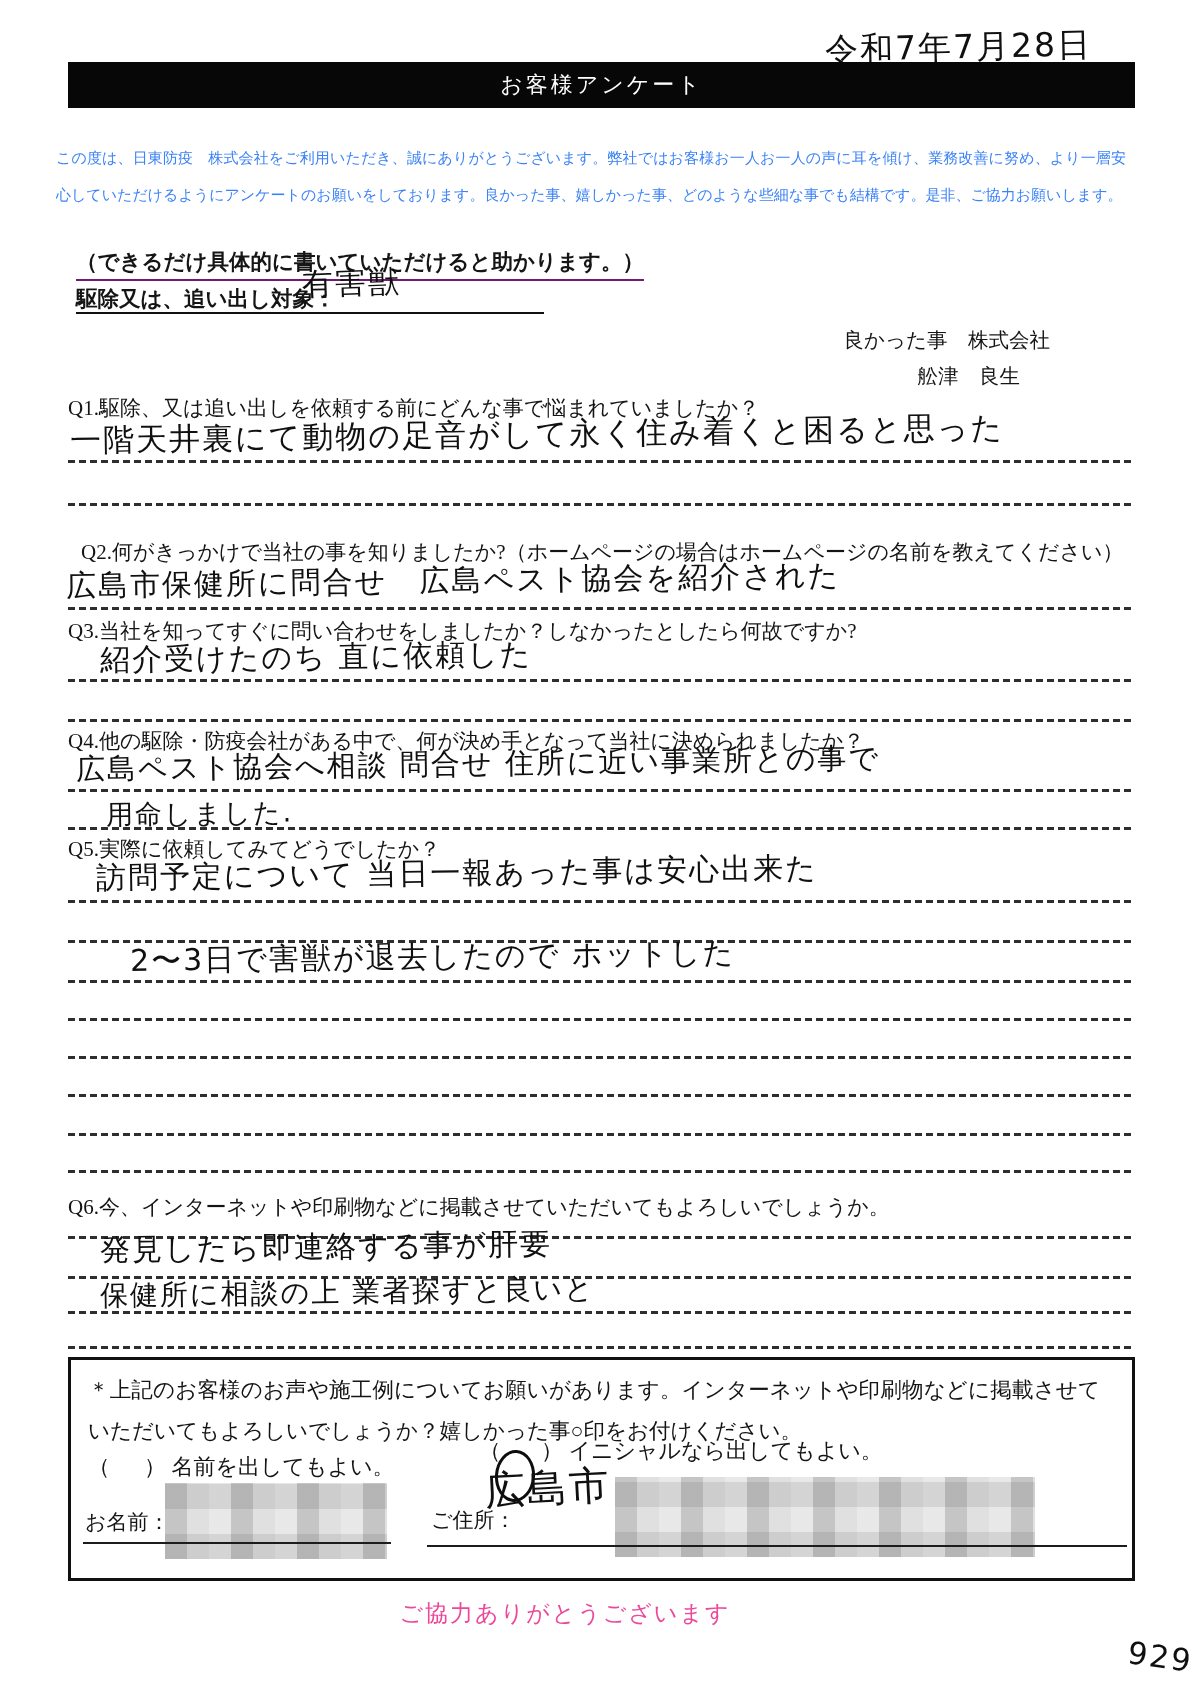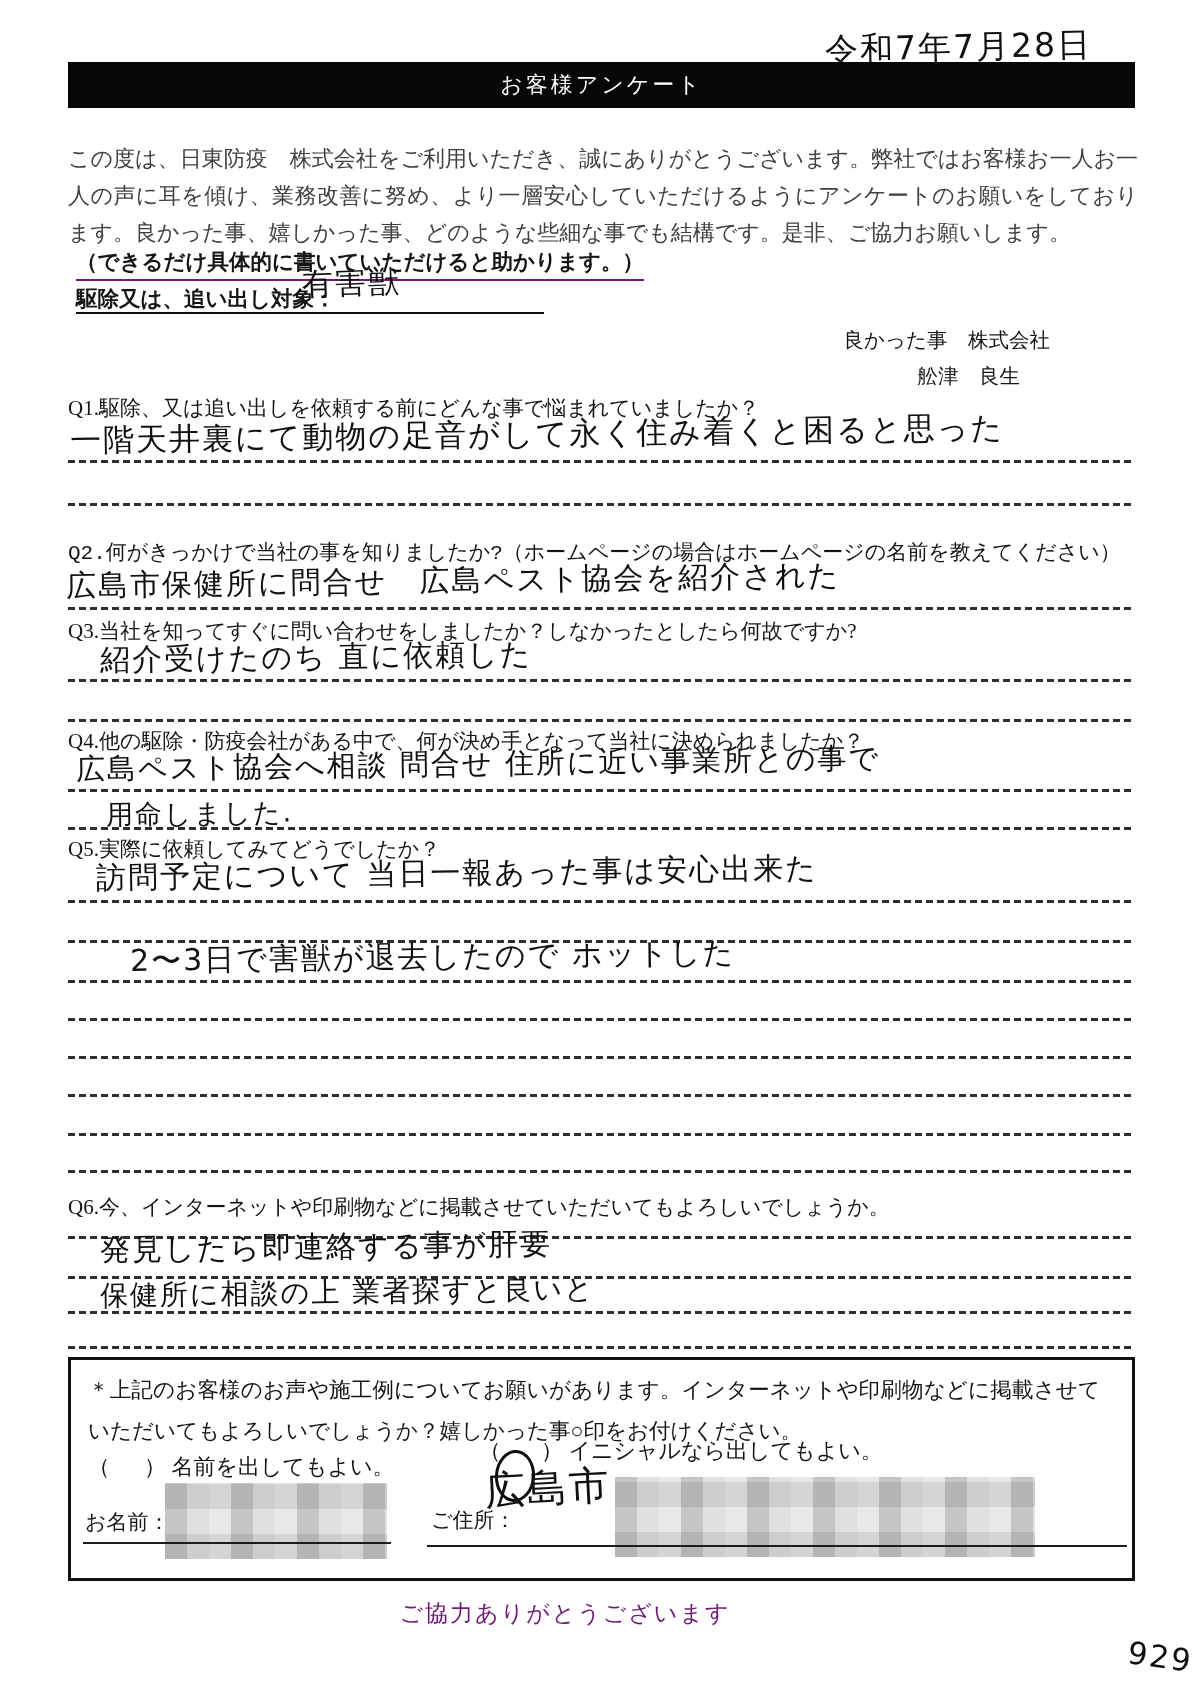--- a/index.html
+++ b/index.html
@@ -13,23 +13,23 @@
     overflow:hidden;
   }
   .print{position:absolute;white-space:nowrap;color:#151515;}
   .banner{
     position:absolute;left:68px;top:62px;width:1067px;height:46px;
     background:#070707;color:#ffffff;
     display:flex;align-items:center;justify-content:center;
     font-size:22px;letter-spacing:3px;
   }
   .intro{
-    position:absolute;left:68px;top:140px;width:1070px;
-    font-size:22px;line-height:37px;
-    text-align:justify;white-space:normal;color:#404040;
+    position:absolute;left:56px;top:140px;width:1070px;
+    font-size:15px;line-height:37px;
+    text-align:justify;white-space:normal;color:#3b82f6;
   }
   .underlined{border-bottom:2px solid #701a75;padding-bottom:3px;}
   .qlabel{font-size:21px;color:#141414;}
   .dline{
     position:absolute;left:68px;width:1067px;height:3px;
     background-image:repeating-linear-gradient(90deg,#2e2e2e 0 7px,transparent 7px 11px);
   }
   .hw{
     position:absolute;white-space:nowrap;
     font-family:"DejaVu Sans", sans-serif;
@@ -55,21 +55,21 @@
     font-size:21.5px;line-height:41px;text-align:justify;
     white-space:normal;color:#141414;
   }
   .circle-mark{
     position:absolute;left:424px;top:90px;width:34px;height:46px;
     border:3.5px solid #0d0d0d;border-radius:50%;
     transform:rotate(4deg);
   }
   .footer{
     position:absolute;left:0;top:1598px;width:1130px;
-    text-align:center;font-size:23px;letter-spacing:2px;color:#701a75;
+    text-align:center;font-size:23px;letter-spacing:2px;color:#ec4899;
   }
 </style>
 </head>
 <body>
 
 <div id="page">
 
   <div class="hw" style="top:28px;right:108px;left:auto;font-size:33px;transform:rotate(-1.2deg);">令和7年7月28日</div>
 
   <div class="banner">
@@ -86,21 +86,21 @@
   <div class="hw" style="left:302px;top:264px;font-size:31px;transform:rotate(-2deg);">有害獣</div>
 
   <div class="print" style="top:326px;right:150px;left:auto;font-size:20.5px;">良かった事　株式会社</div>
   <div class="print" style="top:362px;right:180px;left:auto;font-size:20.5px;">舩津　良生</div>
 
   <div class="print qlabel" style="left:68px;top:394px;">Q1.駆除、又は追い出しを依頼する前にどんな事で悩まれていましたか？</div>
   <div class="hw" style="left:70px;top:420px;font-size:31px;">一階天井裏にて動物の足音がして永く住み着くと困ると思った</div>
   <div class="dline" style="top:460px;"></div>
   <div class="dline" style="top:503px;"></div>
 
-  <div class="print qlabel" style="left:68px;top:538px;font-family:Liberation Mono, monospace;">Q2.何がきっかけで当社の事を知りましたか?（ホームページの場合はホームページの名前を教えてください）</div>
+  <div class="print qlabel" style="left:81px;top:538px;">Q2.何がきっかけで当社の事を知りましたか?（ホームページの場合はホームページの名前を教えてください）</div>
   <div class="hw" style="left:66px;top:566px;font-size:30px;">広島市保健所に問合せ　広島ペスト協会を紹介された</div>
   <div class="dline" style="top:607px;"></div>
 
   <div class="print qlabel" style="left:68px;top:617px;">Q3.当社を知ってすぐに問い合わせをしましたか？しなかったとしたら何故ですか?</div>
   <div class="hw" style="left:100px;top:640px;font-size:30px;">紹介受けたのち 直に依頼した</div>
   <div class="dline" style="top:679px;"></div>
   <div class="dline" style="top:719px;"></div>
 
   <div class="print qlabel" style="left:68px;top:727px;">Q4.他の駆除・防疫会社がある中で、何が決め手となって当社に決められましたか？</div>
   <div class="hw" style="left:76px;top:750px;font-size:29px;">広島ペスト協会へ相談 問合せ 住所に近い事業所との事で</div>

